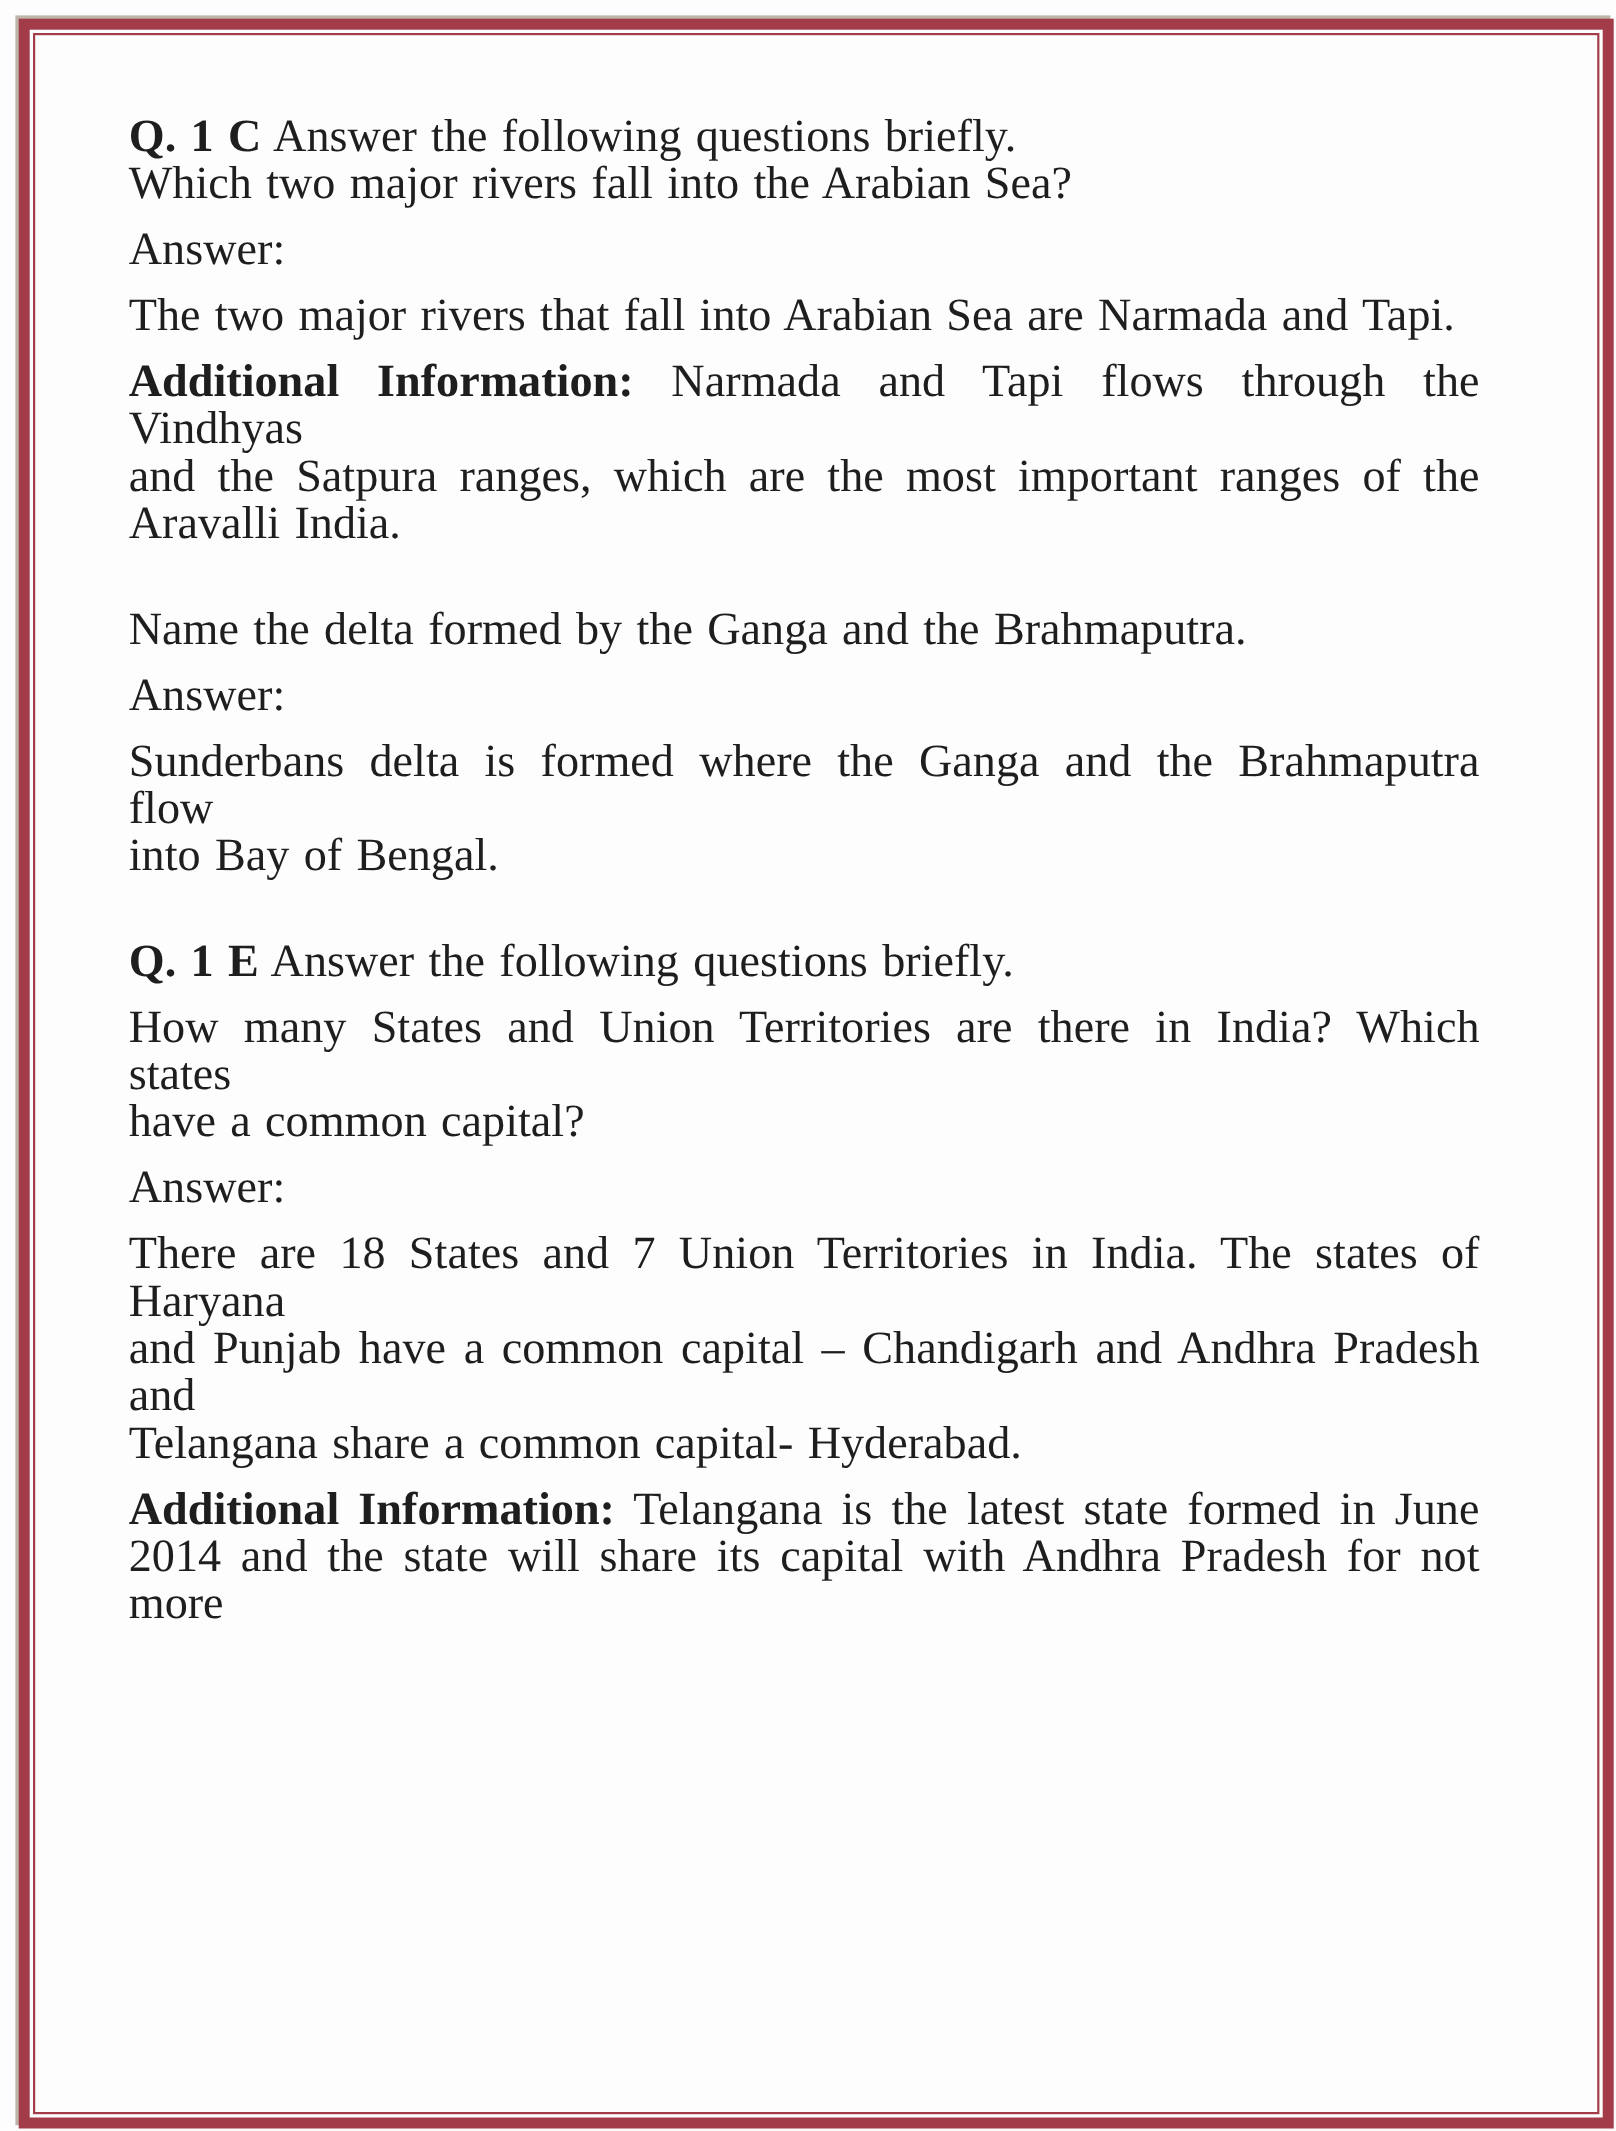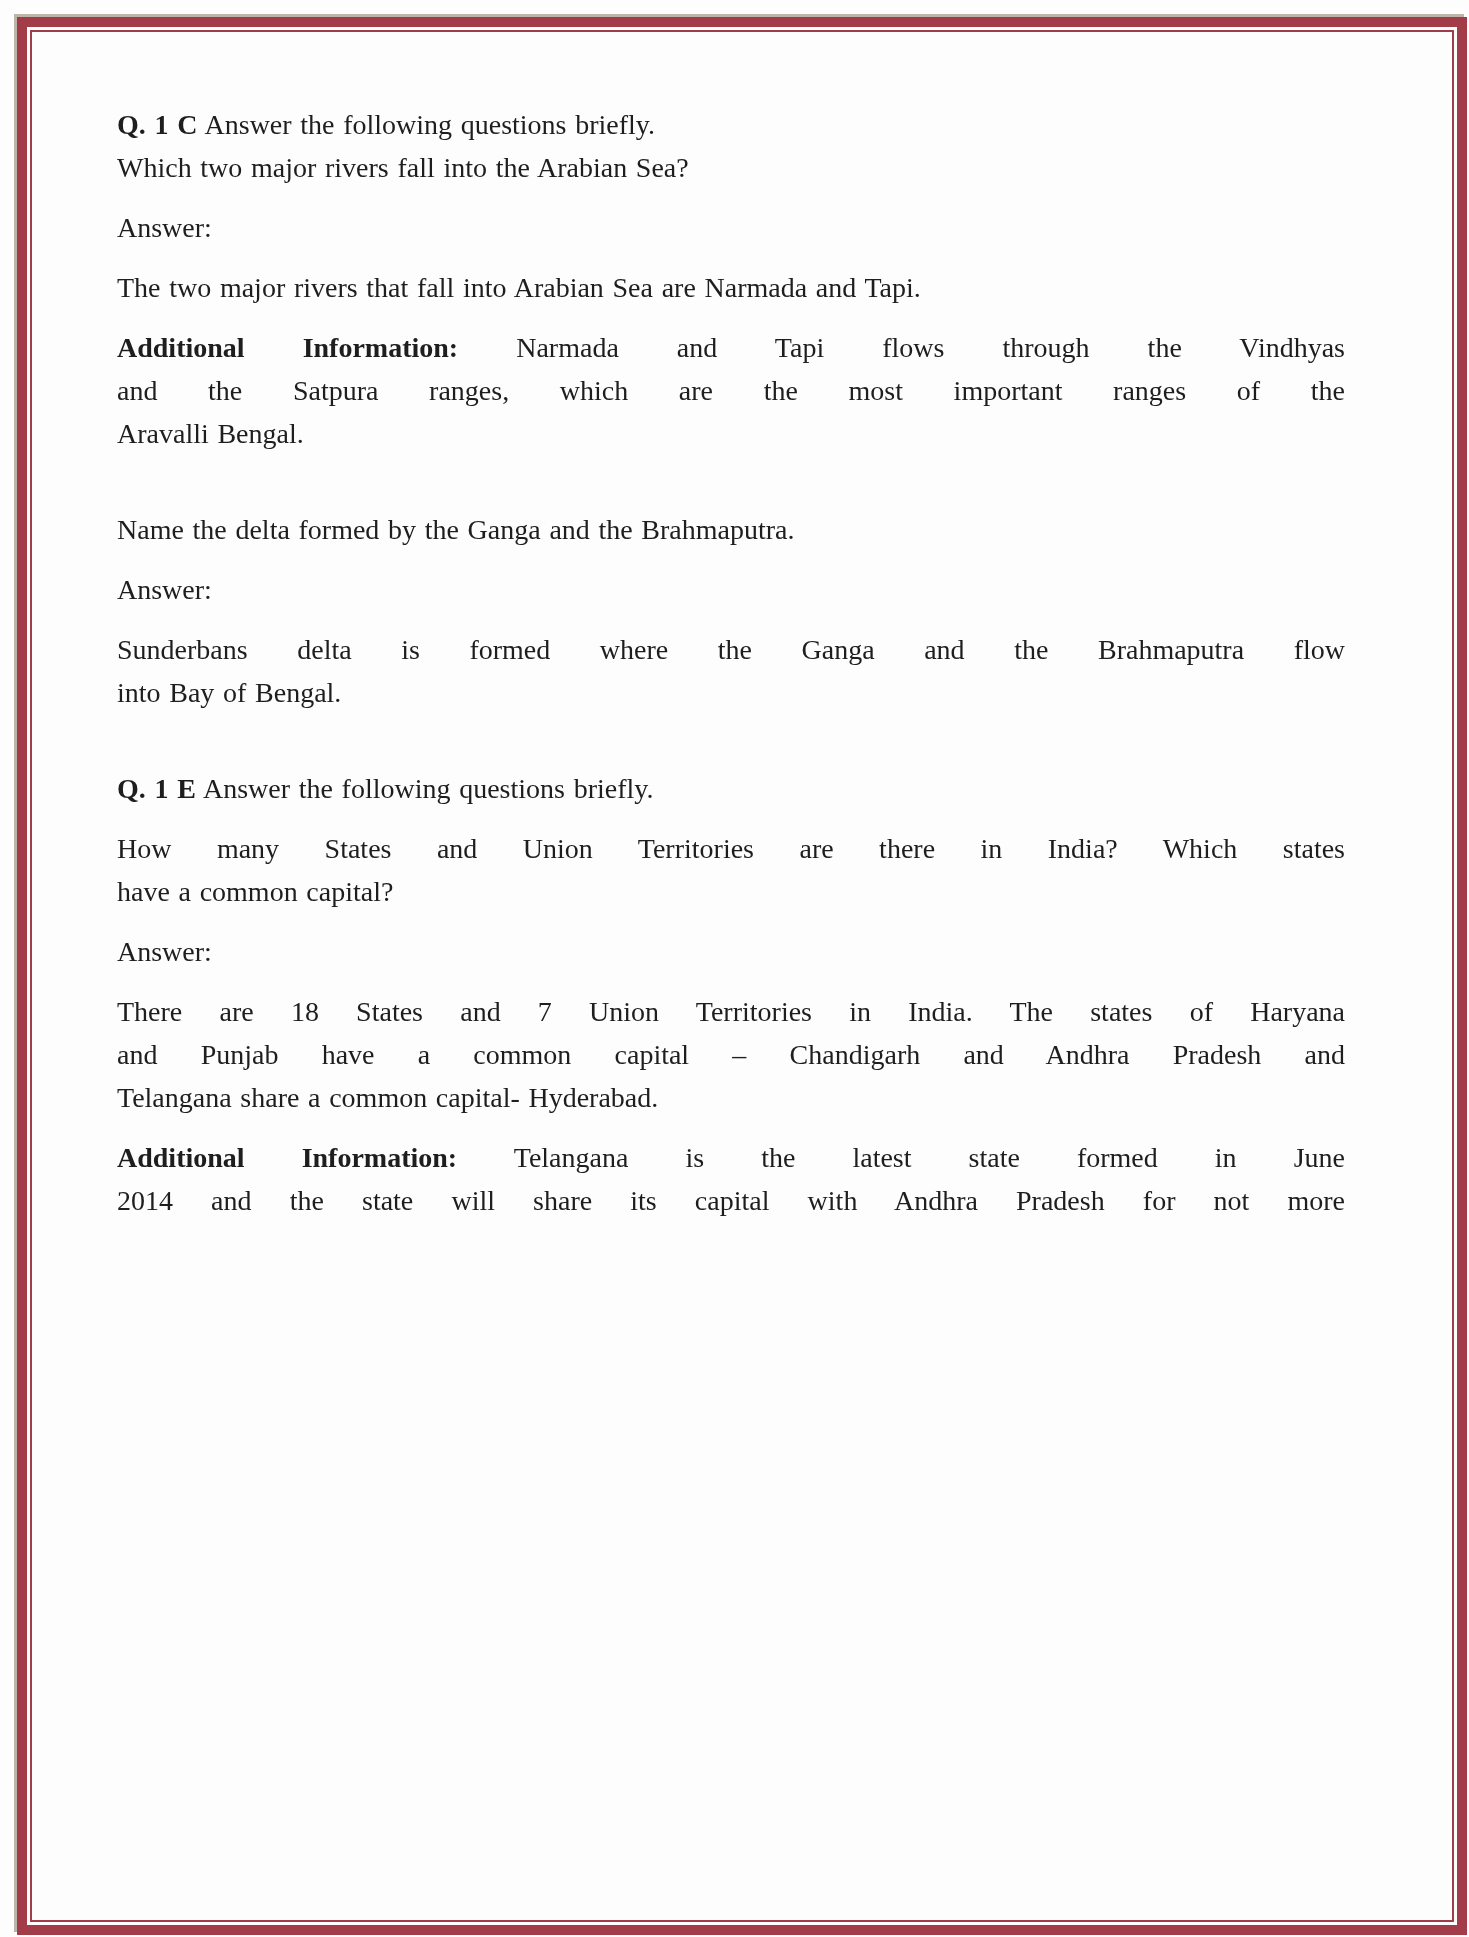--- a/index.html
+++ b/index.html
@@ -26,21 +26,21 @@
   .border-inner {
     position: absolute;
     inset: 3px;
     border: 2px solid #a33c49;
   }
   .content {
     position: absolute;
     left: 117px;
     top: 103px;
     width: 1228px;
-    font-size: 28px;
+    font-size: 42px;
     line-height: 43px;
     word-spacing: 0.06em;
   }
   .para { margin: 0 0 17px 0; }
   .para:last-child { margin-bottom: 0; }
   .section + .section { margin-top: 53px; }
   .line { min-height: 43px; }
   
   .j { text-align: justify; text-align-last: justify; }
   b { font-weight: bold; }
@@ -61,21 +61,21 @@
       <div class="line"><b>Q. 1 C</b><span> Answer the following questions briefly.</span></div>
       <div class="line">Which two major rivers fall into the Arabian Sea?</div>
     </div>
     <div class="para">Answer:</div>
     <div class="para">
       <div class="line">The two major rivers that fall into Arabian Sea are Narmada and Tapi.</div>
     </div>
     <div class="para">
       <div class="line j"><b>Additional Information:</b><span> Narmada and Tapi flows through the Vindhyas</span></div>
       <div class="line j">and the Satpura ranges, which are the most important ranges of the</div>
-      <div class="line">Aravalli Bengal.</div>
+      <div class="line">Aravalli India.</div>
     </div>
   </div>
 
   <div class="section">
     <div class="para">
       <div class="line">Name the delta formed by the Ganga and the Brahmaputra.</div>
     </div>
     <div class="para">Answer:</div>
     <div class="para">
       <div class="line j">Sunderbans delta is formed where the Ganga and the Brahmaputra flow</div>

